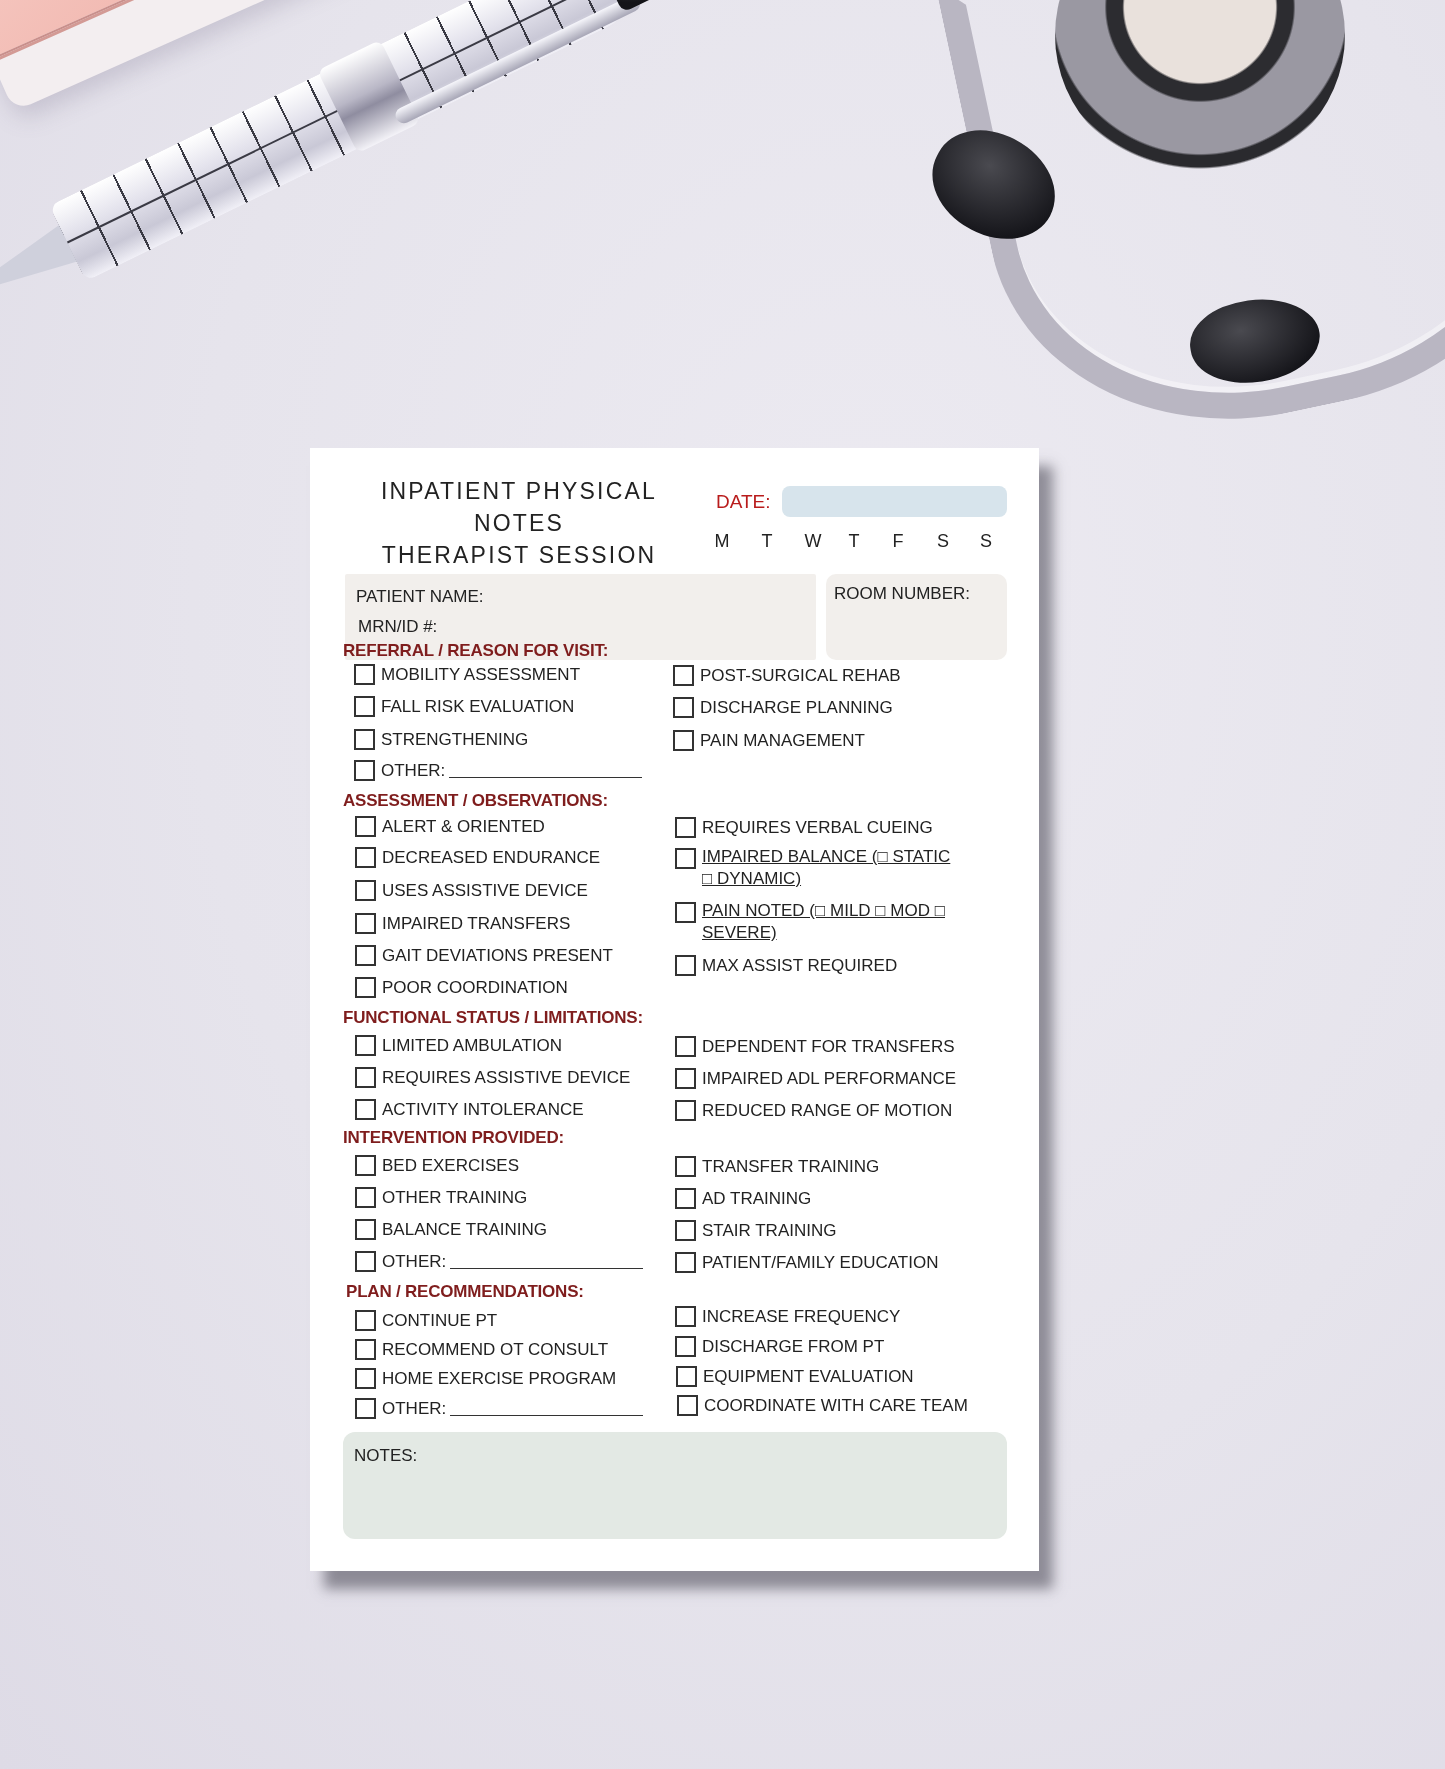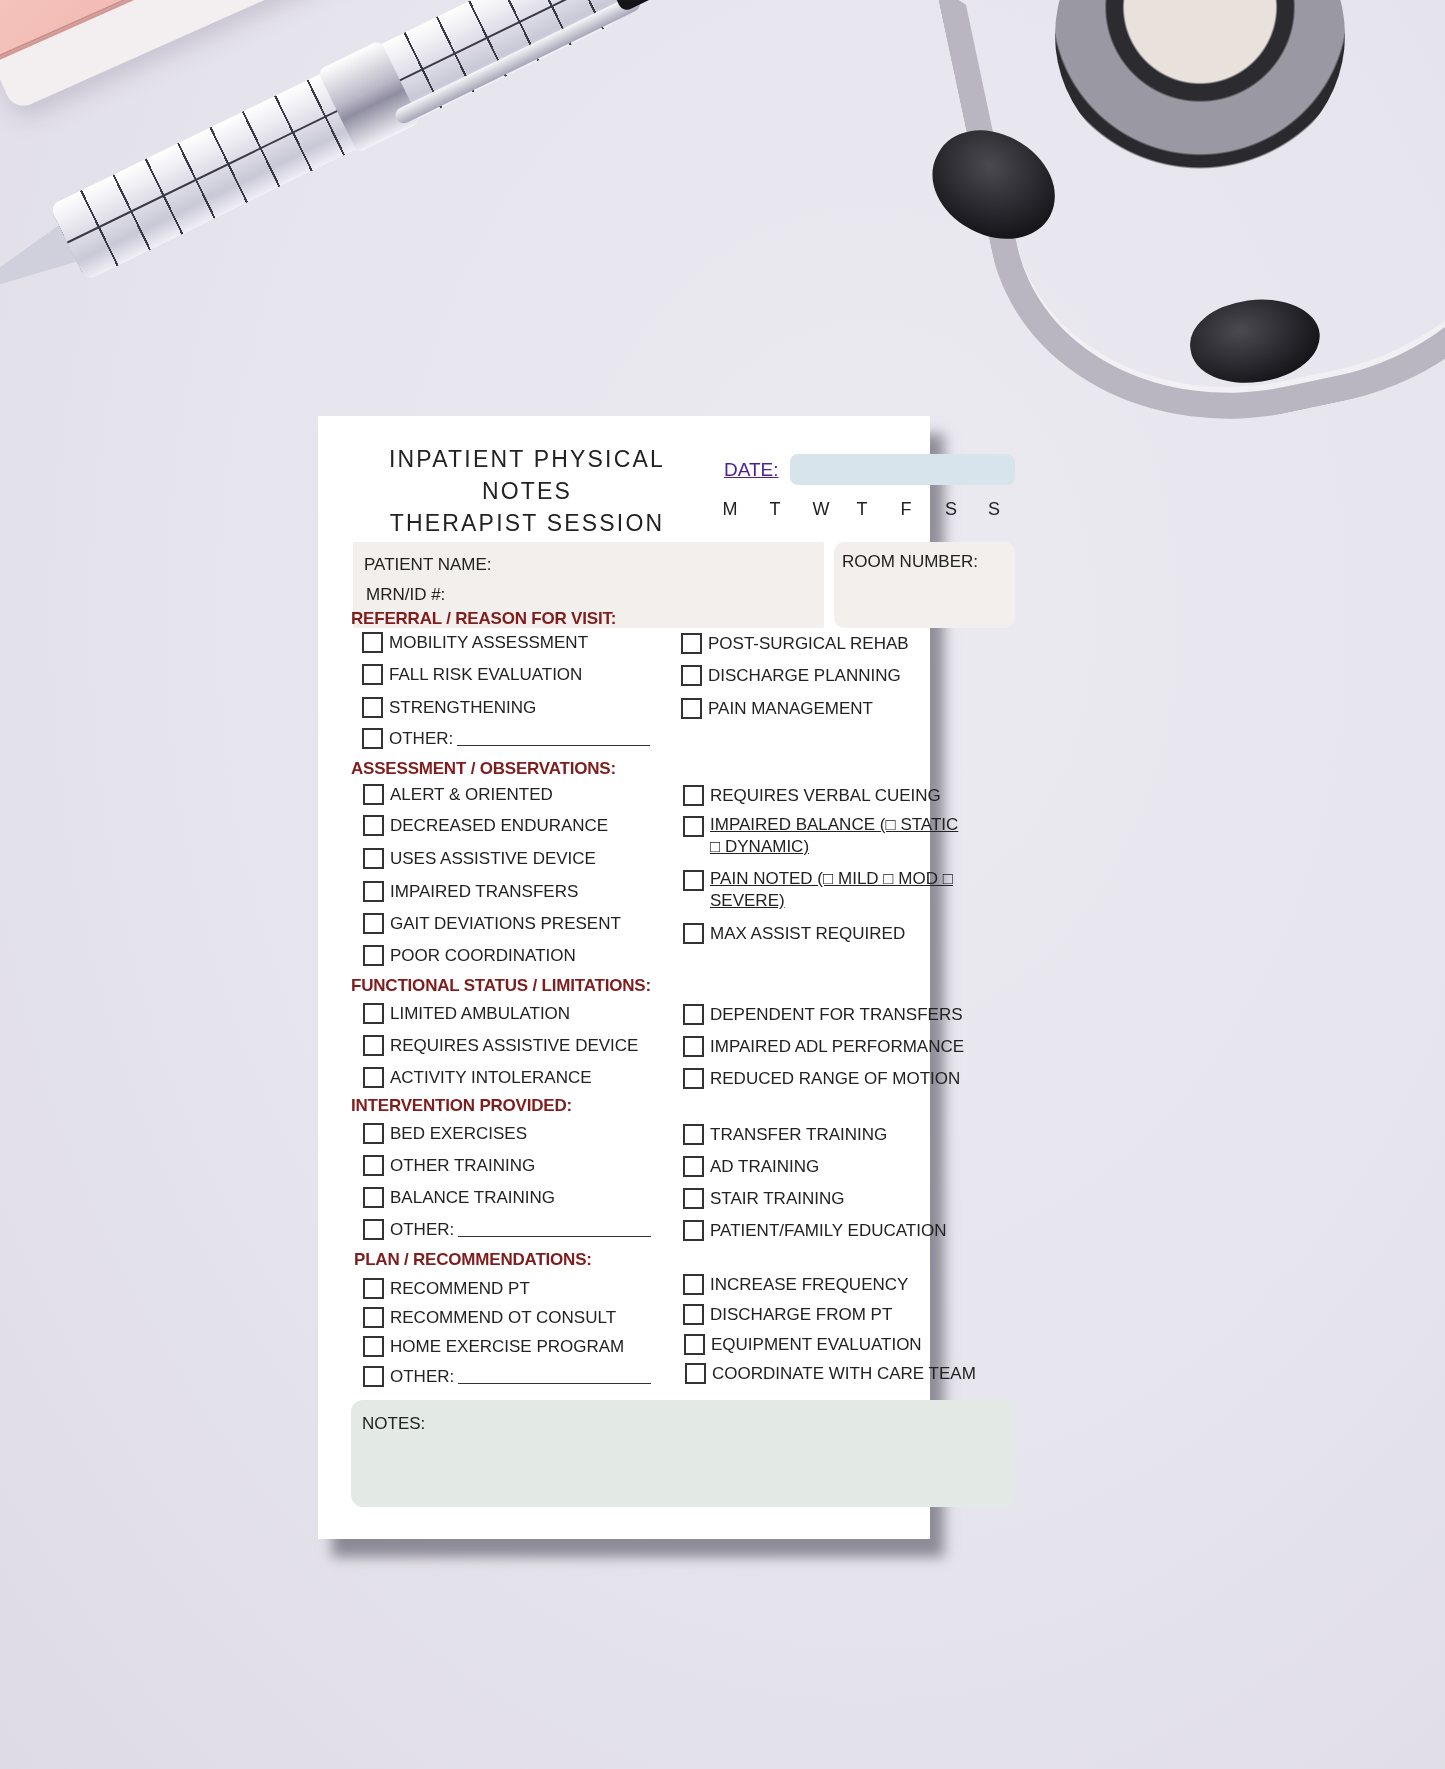--- a/index.html
+++ b/index.html
@@ -51,30 +51,29 @@
     position:absolute; left:980px; top:-80px; width:520px; height:440px;
     border:26px solid #b9b6c2; border-top-color:transparent; border-right-color:#b5b2bf;
     border-radius:0 0 260px 260px / 0 0 220px 220px;
     transform:rotate(-12deg);
     box-shadow: inset 0 -6px 0 rgba(255,255,255,.4);
   }
   .earpiece { position:absolute; background:radial-gradient(ellipse at 40% 35%, #4a4a50, #15151a 75%); border-radius:48% 52% 50% 50%; }
 
   
   .card {
-    position:absolute; left:310px; top:416px; width:612px; height:1123px; background:#ffffff;
+    position:absolute; left:310px; top:448px; width:729px; height:1123px; background:#ffffff;
     box-shadow: 14px 18px 12px rgba(70,68,80,.55);
-    margin-left: 8px;
   }
   .abs { position:absolute; }
   .title {
     left:35px; top:27px; width:348px; text-align:center; color:#222;
     font-size:23px; letter-spacing:2.2px; line-height:32px;
   }
-  .date-label { left:406px; top:43px; font-size:19px; color:#4c1d95;text-decoration:underline; }
+  .date-label { left:406px; top:43px; font-size:19px; color:#b91c1c; }
   .date-box { left:472px; top:38px; width:225px; height:31px; background:#d7e4ec; border-radius:8px; }
   .day { top:83px; font-size:18px; color:#222; width:20px; text-align:center; }
   .patient-box { left:35px; top:126px; width:471px; height:86px; background:#f2efec; border-radius:2px; }
   .room-box { left:516px; top:126px; width:181px; height:86px; background:#f2efec; border-radius:10px; }
   .box-label { font-size:17px; color:#222; position:absolute; }
   .section-h { left:33px; font-weight:bold; font-size:17px; color:#7f1d1d; letter-spacing:-0.2px; }
   .item { position:absolute; display:flex; align-items:center; font-size:17px; color:#222; white-space:nowrap; }
   .cb { width:17px; height:17px; border:2px solid #333; margin-right:6px; flex:none; background:#fff; }
   .item .line { display:inline-block; width:193px; border-bottom:1.5px solid #333; height:14px; margin-left:4px; }
   .item.multi { align-items:flex-start; white-space:normal; width:290px; line-height:22px;text-decoration:underline; }
@@ -259,21 +258,21 @@
       <span>STAIR TRAINING</span>
     </div>
   <div class="item" style="left:365px;top:804px">
       <span class="cb"></span>
       <span>PATIENT/FAMILY EDUCATION</span>
     </div>
 
   <div class="abs section-h" style="top:834px;left:36px">PLAN / RECOMMENDATIONS:</div>
   <div class="item" style="left:45px;top:862px">
       <span class="cb"></span>
-      <span>RECOMMEND PT</span>
+      <span>CONTINUE PT</span>
     </div>
   <div class="item" style="left:45px;top:891px">
       <span class="cb"></span>
       <span>RECOMMEND OT CONSULT</span>
     </div>
   <div class="item" style="left:45px;top:920px">
       <span class="cb"></span>
       <span>HOME EXERCISE PROGRAM</span>
     </div>
   <div class="item" style="left:45px;top:950px">

